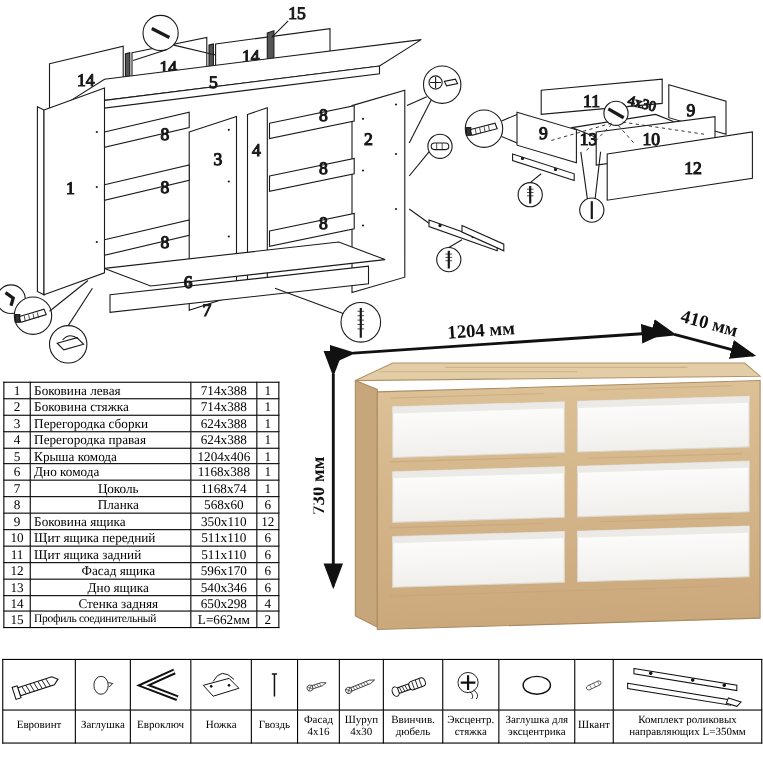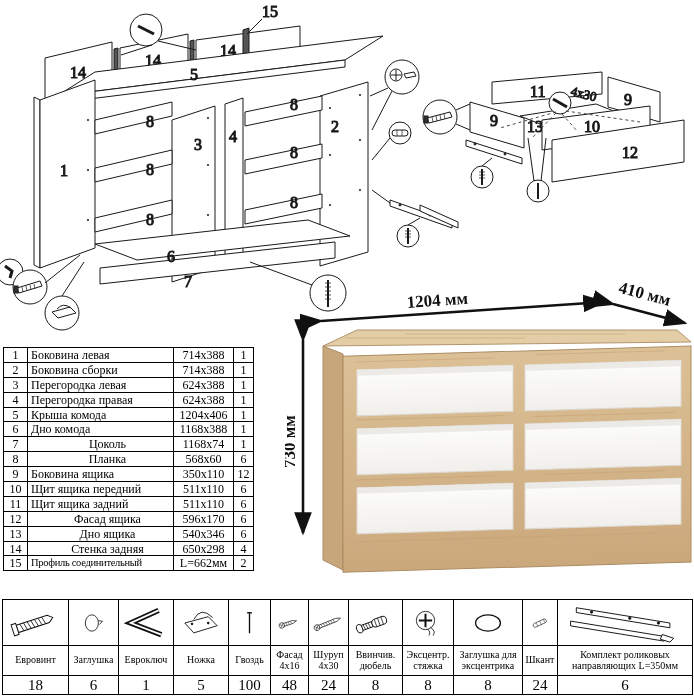--- a/index.html
+++ b/index.html
@@ -275,27 +275,27 @@
       </colgroup>
     <tbody>
       <tr>
           <td class="c">1</td>
           <td class="nm">Боковина левая</td>
           <td class="c">714x388</td>
           <td class="c">1</td>
         </tr>
       <tr>
           <td class="c">2</td>
-          <td class="nm">Боковина сборки</td>
+          <td class="nm">Боковина стяжка</td>
           <td class="c">714x388</td>
           <td class="c">1</td>
         </tr>
       <tr>
           <td class="c">3</td>
-          <td class="nm">Перегородка левая</td>
+          <td class="nm">Перегородка сборки</td>
           <td class="c">624x388</td>
           <td class="c">1</td>
         </tr>
       <tr>
           <td class="c">4</td>
           <td class="nm">Перегородка правая</td>
           <td class="c">624x388</td>
           <td class="c">1</td>
         </tr>
       <tr>
@@ -489,29 +489,15 @@
         <td>Ножка</td>
         <td>Гвоздь</td>
         <td>Фасад 4x16</td>
         <td>Шуруп 4x30</td>
         <td>Ввинчив. дюбель</td>
         <td>Эксцентр. стяжка</td>
         <td>Заглушка для эксцентрика</td>
         <td>Шкант</td>
         <td>Комплект роликовых направляющих L=350мм</td>
       </tr>
-      <tr class="qty">
-        <td>18</td>
-        <td>6</td>
-        <td>1</td>
-        <td>5</td>
-        <td>100</td>
-        <td>48</td>
-        <td>24</td>
-        <td>8</td>
-        <td>8</td>
-        <td>8</td>
-        <td>24</td>
-        <td>6</td>
-      </tr>
     </tbody>
   </table>
 </div>
 
 </body></html>

